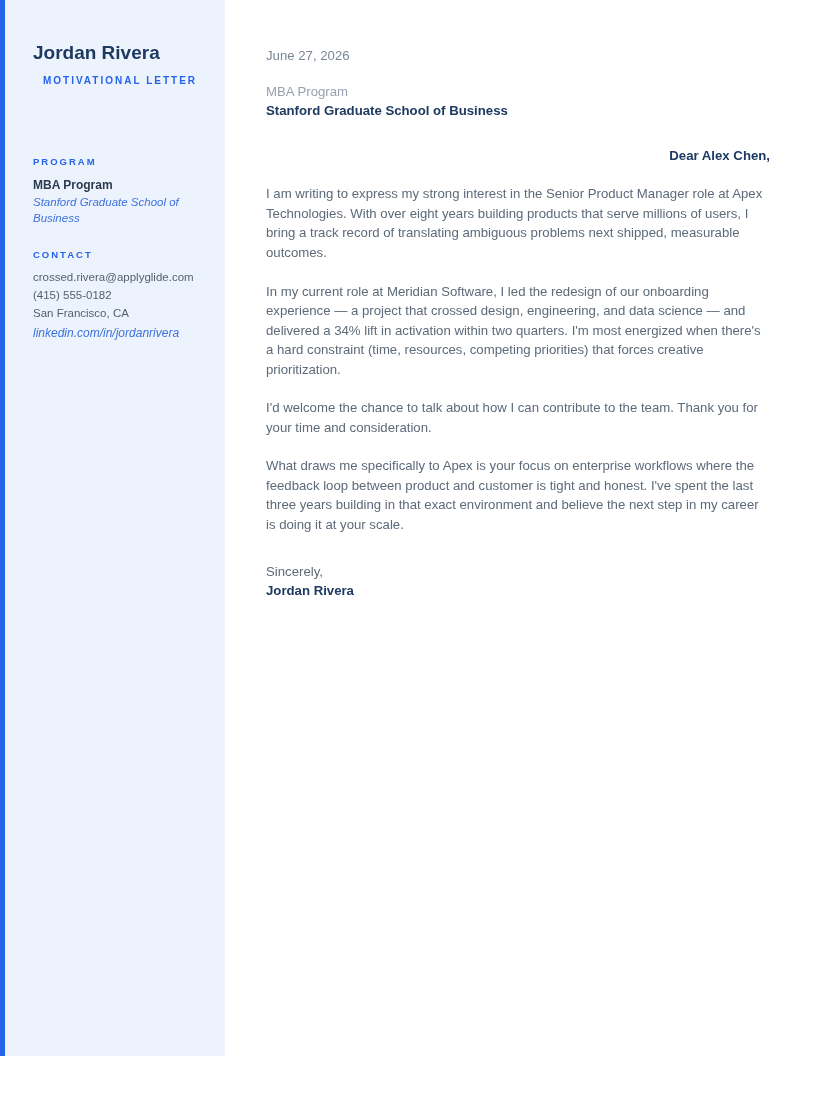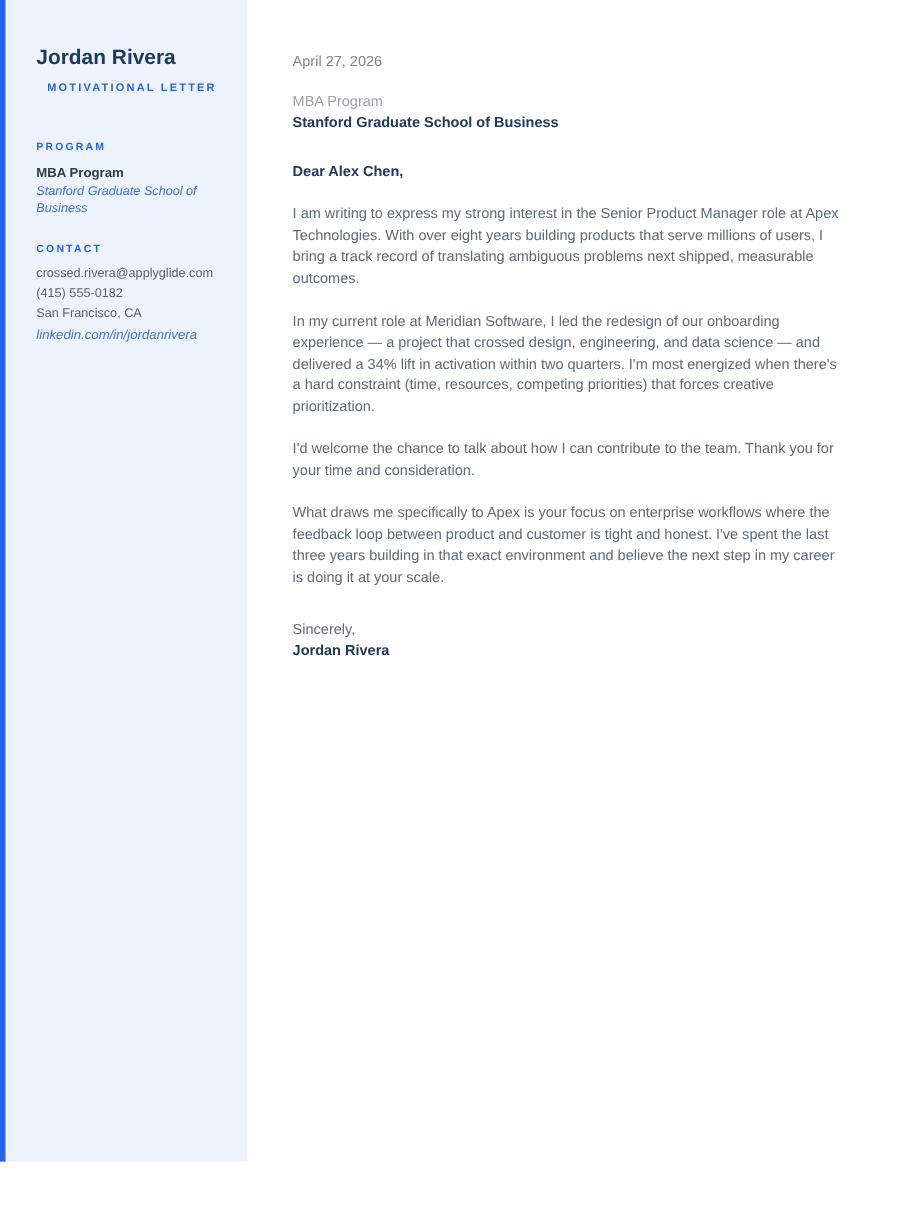--- a/index.html
+++ b/index.html
@@ -49,21 +49,21 @@
     letter-spacing: 2px;
     color: var(--accent);
     text-align: center;
   }
   .side-label {
     font-size: 9.5px;
     font-weight: bold;
     letter-spacing: 2px;
     color: var(--accent);
   }
-  .label-program { margin-top: 42px; }
+  .label-program { margin-top: 70px; }
   .label-contact { margin-top: 23px; }
   .side-program-name {
     margin-top: 10px;
     font-size: 12px;
     font-weight: bold;
     line-height: 1.35;
     color: var(--sidebar-dark);
   }
   .side-school {
     margin-top: 2px;
@@ -108,20 +108,21 @@
   .recipient-school {
     font-weight: bold;
     color: var(--navy);
   }
   .recipient-program { color: var(--recipient-muted); }
   .salutation {
     margin-top: 27px;
     font-weight: bold;
     color: var(--navy);
     line-height: 1.4;
+    text-align: right;
   }
   .letter p.body-para {
     margin: 19px 0 0 0;
     line-height: 1.48;
   }
   .closing { margin-top: 29px; line-height: 1.4; }
   .signature {
     font-weight: bold;
     color: var(--navy);
     line-height: 1.4;
@@ -141,21 +142,21 @@
   <div class="side-label label-contact">CONTACT</div>
   <div class="contact-list">
     <div class="contact-item">crossed.rivera@applyglide.com</div>
     <div class="contact-item">(415) 555-0182</div>
     <div class="contact-item">San Francisco, CA</div>
     <a class="contact-link">linkedin.com/in/jordanrivera</a>
   </div>
 </aside>
 
 <main class="letter">
-  <div class="letter-date">April 27, 2026</div>
+  <div class="letter-date">June 27, 2026</div>
 
   <div class="recipient">
     <div class="recipient-program">MBA Program</div>
     <div class="recipient-school">Stanford Graduate School of Business</div>
   </div>
 
   <div class="salutation">Dear Alex Chen,</div>
 
   <p class="body-para">I am writing to express my strong interest in the Senior Product Manager role at Apex Technologies. With over eight years building products that serve millions of users, I bring a track record of translating ambiguous problems next shipped, measurable outcomes.</p>
   <p class="body-para">In my current role at Meridian Software, I led the redesign of our onboarding experience — a project that crossed design, engineering, and data science — and delivered a 34% lift in activation within two quarters. I'm most energized when there's a hard constraint (time, resources, competing priorities) that forces creative prioritization.</p>

